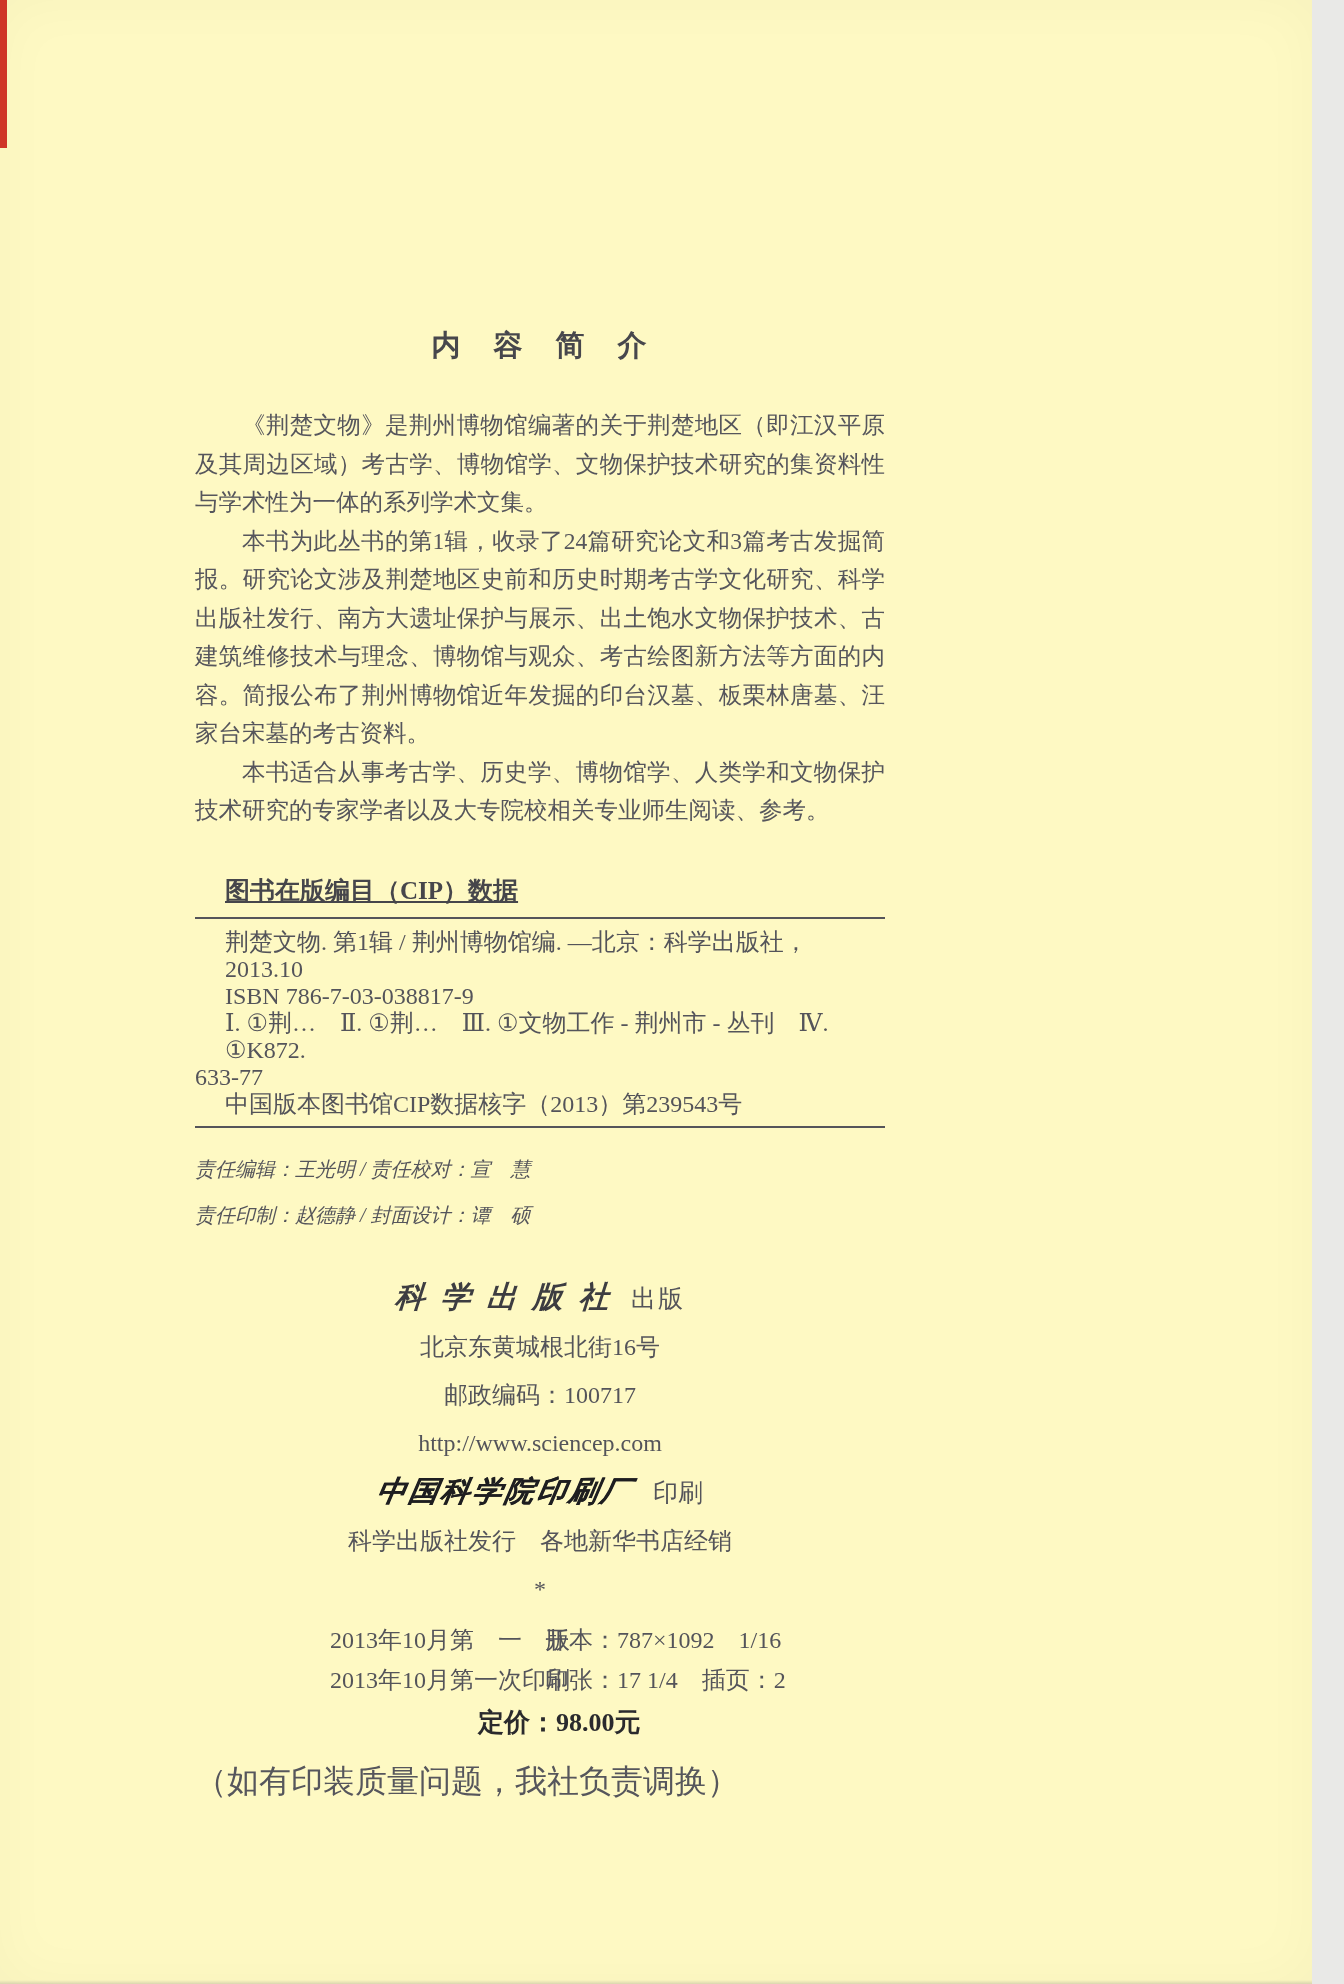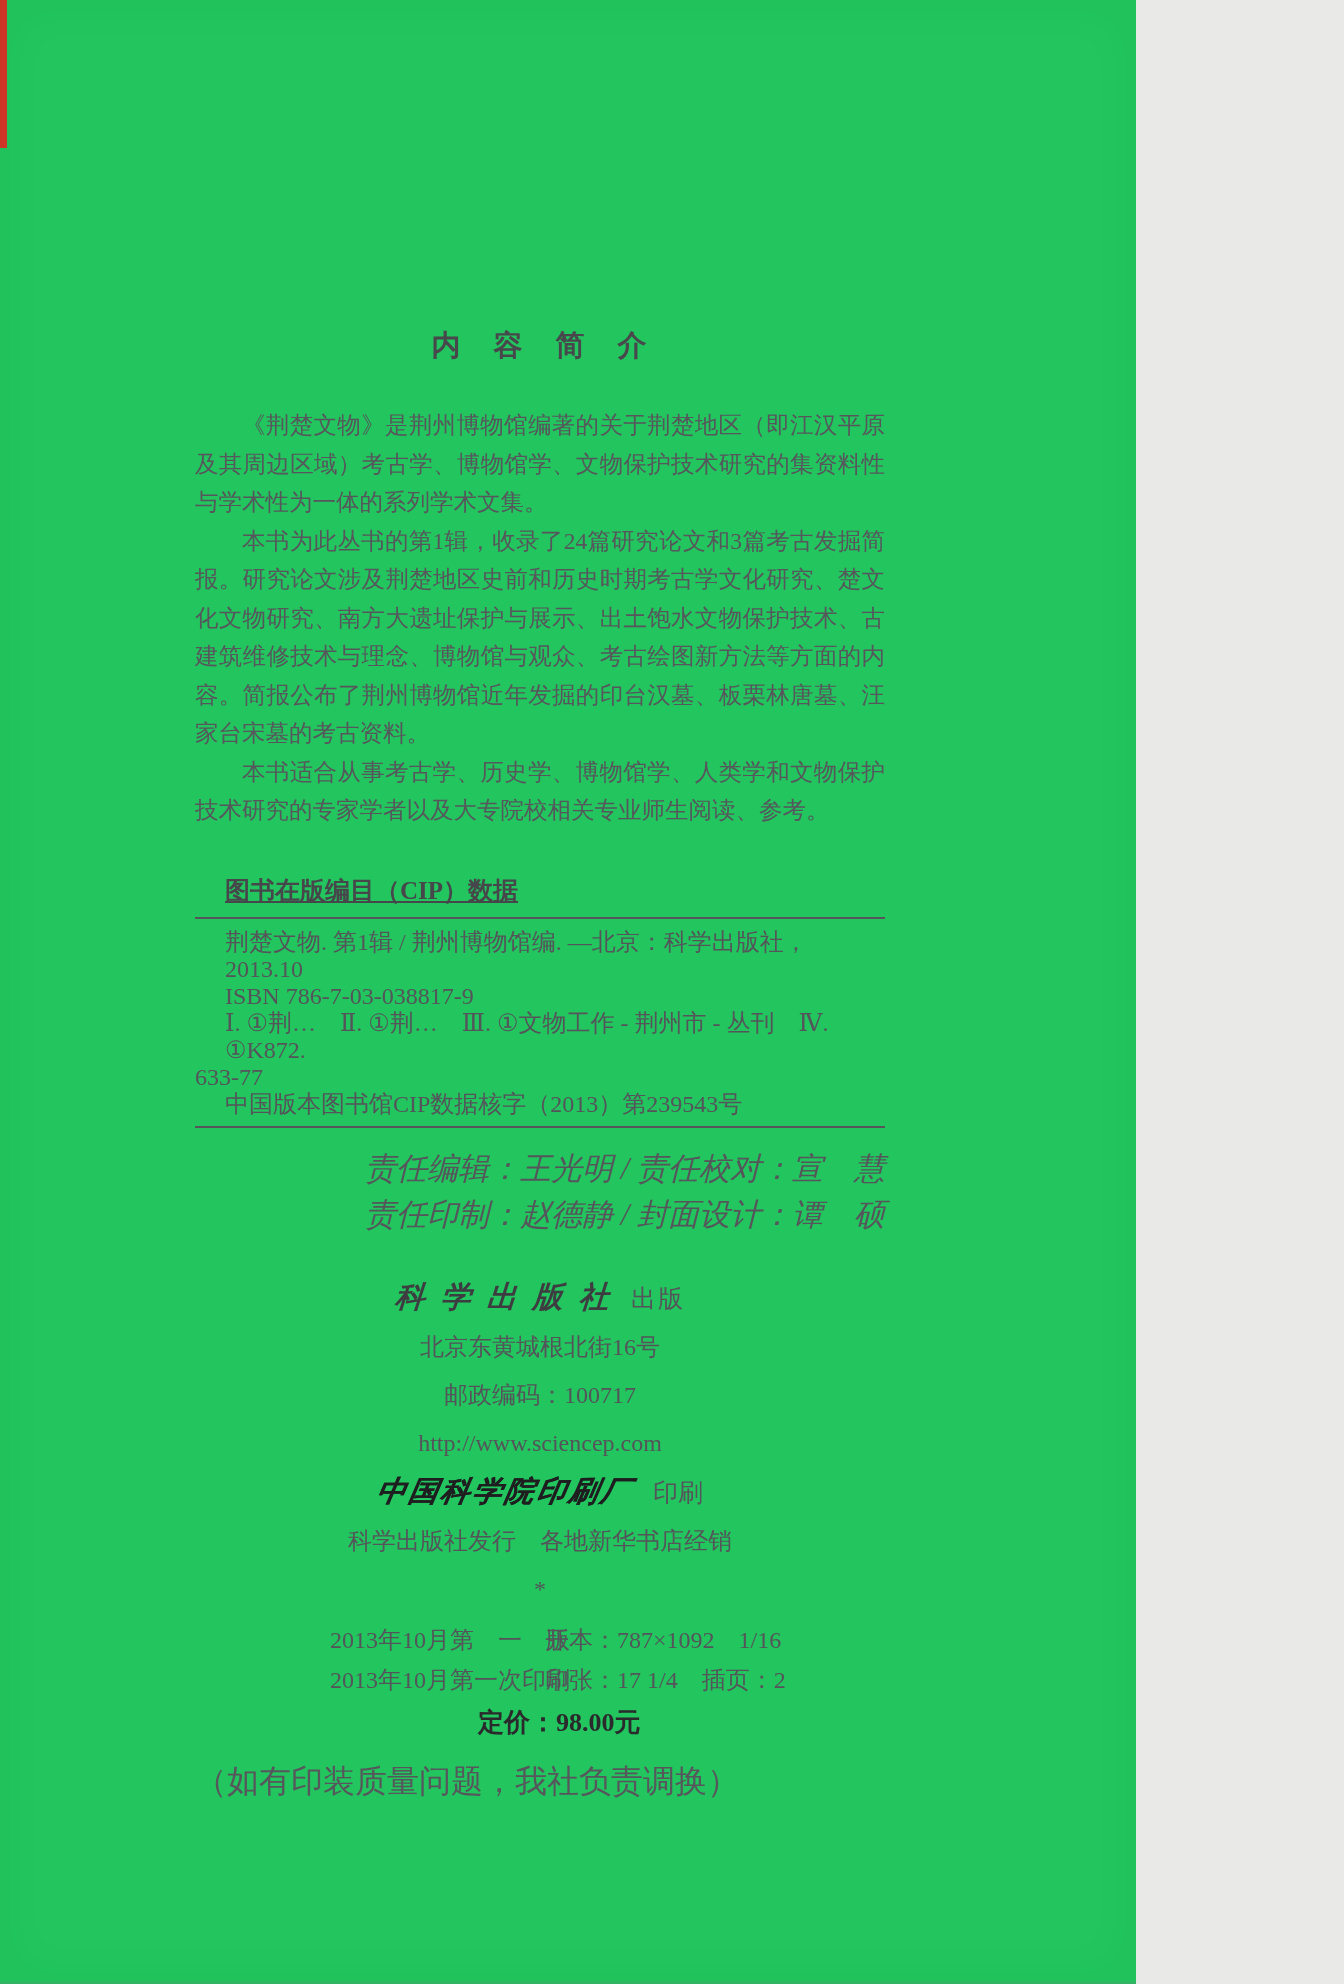--- a/index.html
+++ b/index.html
@@ -3,22 +3,22 @@
 <meta charset="utf-8">
 <style>
   html,body{margin:0;padding:0;}
   body{
     width:1344px;height:1984px;
     background:#e9e9e7;
     font-family:"Liberation Serif","DejaVu Serif",serif;
   }
   .page{
     position:relative;
-    width:1136px;height:1984px;
-    background:#22c55e;
+    width:1312px;height:1984px;
+    background:#fef9c3;
     color:#54545a;
     overflow:hidden;
     box-shadow:inset 0 0 60px rgba(0,0,0,0.03);
   }
   .scan-edge-red{
     position:absolute;left:0;top:0;width:7px;height:148px;
     background:#cf3527;
   }
   .scan-edge-bottom{
     position:absolute;left:0;bottom:0;width:100%;height:4px;
@@ -62,23 +62,23 @@
   .cip-body{
     padding:10px 0 8px 30px;
     font-size:24px;
     line-height:27px;
   }
   .cip-line{margin:0;}
   .cip-line-outdent{margin:0 0 0 -30px;}
   
   .staff{
     margin-top:18px;
-    text-align:right;
+    text-align:left;
     font-style:italic;
-    font-size:31px;
+    font-size:20px;
     line-height:46px;
     color:#55555b;
   }
   
   .colophon{margin-top:42px;}
   .colophon .c-line{
     text-align:center;
     font-size:24px;
     line-height:34px;
     margin:0 0 14px 0;
@@ -135,21 +135,21 @@
 </head>
 <body>
 
 <div class="page">
   <div class="scan-edge-red"></div>
 
   <div class="column">
 
     <h1 class="intro-title">内　容　简　介</h1>
     <p class="intro-par">《荆楚文物》是荆州博物馆编著的关于荆楚地区（即江汉平原及其周边区域）考古学、博物馆学、文物保护技术研究的集资料性与学术性为一体的系列学术文集。</p>
-    <p class="intro-par">本书为此丛书的第1辑，收录了24篇研究论文和3篇考古发掘简报。研究论文涉及荆楚地区史前和历史时期考古学文化研究、楚文化文物研究、南方大遗址保护与展示、出土饱水文物保护技术、古建筑维修技术与理念、博物馆与观众、考古绘图新方法等方面的内容。简报公布了荆州博物馆近年发掘的印台汉墓、板栗林唐墓、汪家台宋墓的考古资料。</p>
+    <p class="intro-par">本书为此丛书的第1辑，收录了24篇研究论文和3篇考古发掘简报。研究论文涉及荆楚地区史前和历史时期考古学文化研究、科学出版社发行、南方大遗址保护与展示、出土饱水文物保护技术、古建筑维修技术与理念、博物馆与观众、考古绘图新方法等方面的内容。简报公布了荆州博物馆近年发掘的印台汉墓、板栗林唐墓、汪家台宋墓的考古资料。</p>
     <p class="intro-par">本书适合从事考古学、历史学、博物馆学、人类学和文物保护技术研究的专家学者以及大专院校相关专业师生阅读、参考。</p>
 
     <div class="cip">
       <p class="cip-header">图书在版编目（CIP）数据</p>
       <hr class="cip-rule">
       <div class="cip-body">
         <p class="cip-line">荆楚文物. 第1辑 / 荆州博物馆编. —北京：科学出版社，2013.10</p>
         <p class="cip-line">ISBN 786-7-03-038817-9</p>
         <p class="cip-line">Ⅰ. ①荆…　Ⅱ. ①荆…　Ⅲ. ①文物工作 - 荆州市 - 丛刊　Ⅳ. ①K872.</p>
         <p class="cip-line cip-line-outdent">633-77</p>

